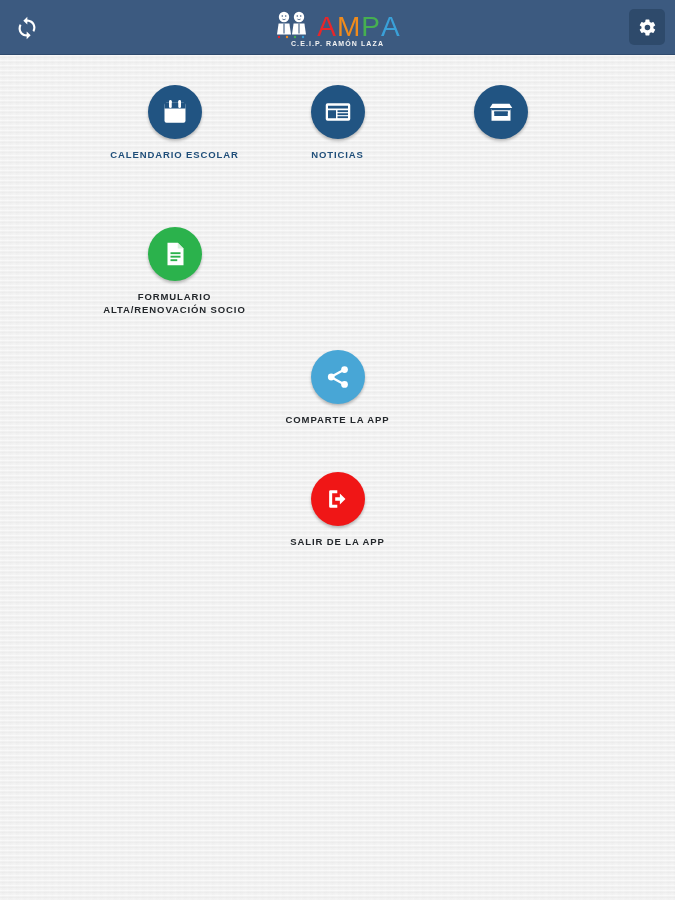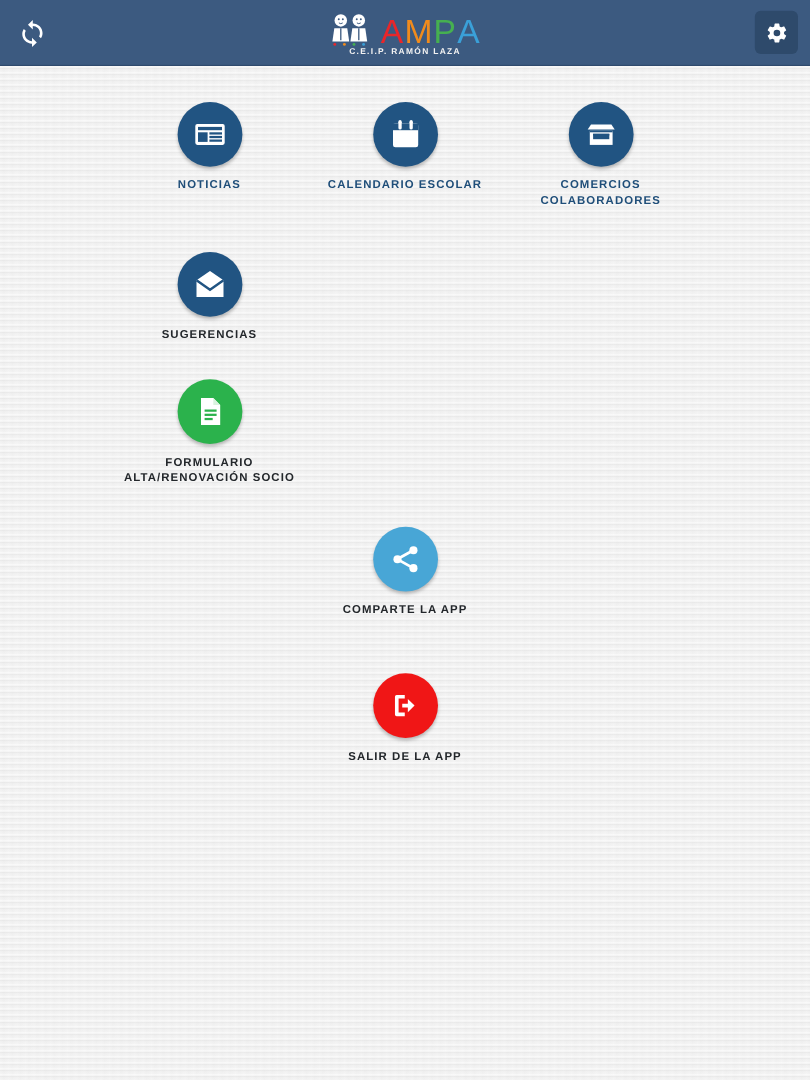--- a/index.html
+++ b/index.html
@@ -252,80 +252,67 @@
   </div>
 
   <div id="content">
 
     <div class="row row-3" id="row1">
 
       <div class="tile">
         <div class="tile-circle c-navy">
           <span>
             <svg width="30" height="30" viewBox="0 0 24 24">
+              <rect x="7.2" y="2.4" width="2.2" height="4.2" rx="1.1" fill="#ffffff"></rect>
+              <rect x="14.6" y="2.4" width="2.2" height="4.2" rx="1.1" fill="#ffffff"></rect>
+              <rect x="3.6" y="4.6" width="16.8" height="16" rx="1.6" fill="#ffffff"></rect>
+              <rect x="3.6" y="4.6" width="16.8" height="4.6" fill="#215482"></rect>
+              <rect x="7.2" y="3.2" width="2.2" height="5.6" rx="1.1" fill="#ffffff"></rect>
+              <rect x="14.6" y="3.2" width="2.2" height="5.6" rx="1.1" fill="#ffffff"></rect>
+            </svg>
+          </span>
+        </div>
+        <div class="tile-label">CALENDARIO ESCOLAR</div>
+      </div>
+
+      <div class="tile">
+        <div class="tile-circle c-navy">
+          <span>
+            <svg width="30" height="30" viewBox="0 0 24 24">
               <rect x="2.2" y="5" width="19.6" height="14" rx="1.4" fill="#ffffff"></rect>
               <rect x="4" y="7" width="16" height="2.2" fill="#215482"></rect>
               <rect x="4" y="10.6" width="6.4" height="6.4" fill="#215482"></rect>
               <rect x="11.6" y="10.6" width="8.4" height="1.5" fill="#215482"></rect>
               <rect x="11.6" y="13" width="8.4" height="1.5" fill="#215482"></rect>
               <rect x="11.6" y="15.4" width="8.4" height="1.5" fill="#215482"></rect>
             </svg>
           </span>
         </div>
         <div class="tile-label">NOTICIAS</div>
       </div>
 
       <div class="tile">
         <div class="tile-circle c-navy">
           <span>
             <svg width="30" height="30" viewBox="0 0 24 24">
-              <rect x="7.2" y="2.4" width="2.2" height="4.2" rx="1.1" fill="#ffffff"></rect>
-              <rect x="14.6" y="2.4" width="2.2" height="4.2" rx="1.1" fill="#ffffff"></rect>
-              <rect x="3.6" y="4.6" width="16.8" height="16" rx="1.6" fill="#ffffff"></rect>
-              <rect x="3.6" y="4.6" width="16.8" height="4.6" fill="#215482"></rect>
-              <rect x="7.2" y="3.2" width="2.2" height="5.6" rx="1.1" fill="#ffffff"></rect>
-              <rect x="14.6" y="3.2" width="2.2" height="5.6" rx="1.1" fill="#ffffff"></rect>
-            </svg>
-          </span>
-        </div>
-        <div class="tile-label">CALENDARIO ESCOLAR</div>
-      </div>
-
-      <div class="tile">
-        <div class="tile-circle c-navy">
-          <span>
-            <svg width="30" height="30" viewBox="0 0 24 24">
               <path d="M3 8.8 5.2 5.4h13.6L21 8.8z" fill="#ffffff"></path>
               <rect x="4.4" y="9.6" width="15.2" height="9.4" fill="#ffffff"></rect>
               <rect x="6.6" y="11.6" width="10.8" height="3.6" fill="#215482"></rect>
               <path d="M6.6 11.6h10.8v1.2H6.6z" fill="#215482"></path>
               <rect x="4.4" y="9.6" width="15.2" height="1" fill="#215482"></rect>
             </svg>
           </span>
         </div>
-        <div class="tile-label">COMERCIOS
-COLABORADORES</div>
       </div>
 
     </div>
 
     <div class="row row-3" id="row2">
 
 
-      <div class="tile">
-        <div class="tile-circle c-navy">
-          <span>
-            <svg width="30" height="30" viewBox="0 0 24 24">
-              <path d="M3 9.2 12 3l9 6.2v11.2H3z" fill="#ffffff"></path>
-              <path d="M3 9.2 12 15.6l9-6.4" fill="none" stroke="#215482" stroke-width="1.6"></path>
-            </svg>
-          </span>
-        </div>
-        <div class="tile-label label-dark">SUGERENCIAS</div>
-      </div>
 
 
     </div>
 
     <div class="row" id="row3">
 
       <div class="tile">
         <div class="tile-circle c-green">
           <span>
             <svg width="30" height="30" viewBox="0 0 24 24">

